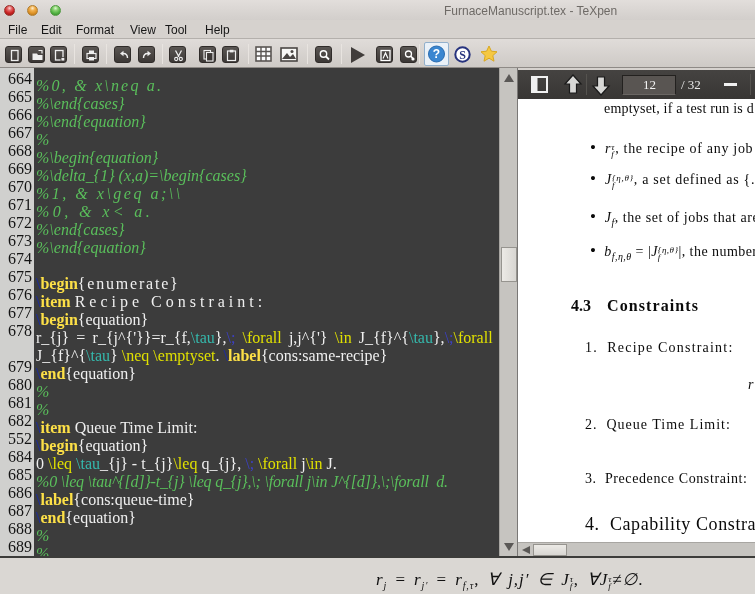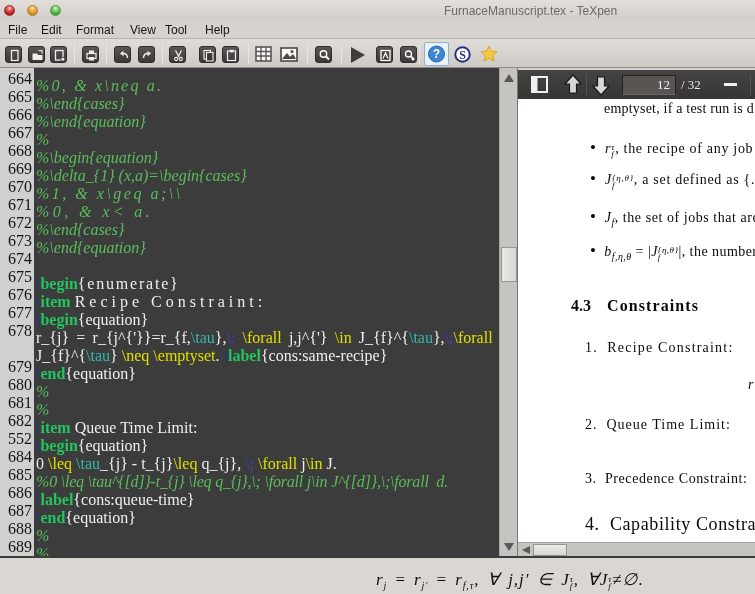--- a/index.html
+++ b/index.html
@@ -27,39 +27,39 @@
 .fl { position:absolute; }
 
 
 #editor { position:absolute; left:0; top:68px; width:499px; height:488px; background:#3c3c3c; overflow:hidden; }
 #gutter { position:absolute; left:0; top:0; width:34px; height:488px; background:#d0d0ce; }
 #gutter div { height:18px; font:16px/18px "Liberation Serif", serif; color:#141414; text-align:right; padding-right:2px; }
 #code { position:absolute; left:36px; top:7px; width:463px; }
 #code div { height:18px; font:16px/18px "Liberation Serif", serif; color:#efefef; white-space:pre; }
 #gutter, #code { padding-top:2px; }
 .c { color:#5abf5b; font-style:italic; }
-.k { color:#22c55e; font-weight:bold; }
+.k { color:#fde047; font-weight:bold; }
 .b { color:#1f2d96; font-weight:bold; }
 .y { color:#e0e000; }
 .d { color:#3c40c4; }
 .t { color:#35b8ac; }
 
 
 #vscroll { position:absolute; left:499px; top:68px; width:18px; height:488px; background:#c6c4c0; border-left:1px solid #a8a6a2; }
 #vthumb { position:absolute; left:1px; top:179px; width:16px; height:35px; background:linear-gradient(90deg,#eceae6,#d8d6d2); border:1px solid #96948f; }
 
 
 #pdfpanel { position:absolute; left:517px; top:68px; width:238px; height:488px; background:#fff; border-left:1px solid #7a7876; }
 #pdftoolbar { position:absolute; left:0; top:2px; width:238px; height:29px; background:linear-gradient(#454341,#383634); }
 #pdfcontent { position:absolute; left:0; top:31px; width:238px; height:443px; background:#fff; overflow:hidden; font-family:"Liberation Serif", serif; color:#0a0a0a; }
 #hscroll { position:absolute; left:0; top:474px; width:238px; height:14px; background:#c6c4c0; border-top:1px solid #a8a6a2; }
 #hthumb { position:absolute; left:15px; top:1px; width:34px; height:12px; background:linear-gradient(#eceae6,#d8d6d2); border:1px solid #96948f; }
 
 
-#pagebox { position:absolute; left:104px; top:5px; width:54px; height:20px; background:#595552; border:1px solid #23211f; border-bottom-color:#6a6663; color:#f2f2f2; font:13px/18px "Liberation Serif", serif; text-align:right; padding-right:5px; }
+#pagebox { position:absolute; left:104px; top:5px; width:54px; height:20px; background:#595552; border:1px solid #23211f; border-bottom-color:#6a6663; color:#f2f2f2; font:13px/18px "Liberation Serif", serif; text-align:right; padding-right:19px; }
 
 
 #statusbar { position:absolute; left:0; top:556px; width:755px; height:38px; background:#dad7d3; border-top:2px solid #3c3c3a; }
 #formula { position:absolute; left:376px; top:11px; font:italic 17px/22px "Liberation Serif", serif; color:#111; letter-spacing:0.9px; word-spacing:3px; }
 .rm { font-style:normal; }
 sub.s { font-size:10px; }
 .stk { display:inline-block; vertical-align:-4px; line-height:0; }
 .stk i { display:block; font-size:9px; line-height:7px; }
 </style>
 </head>

